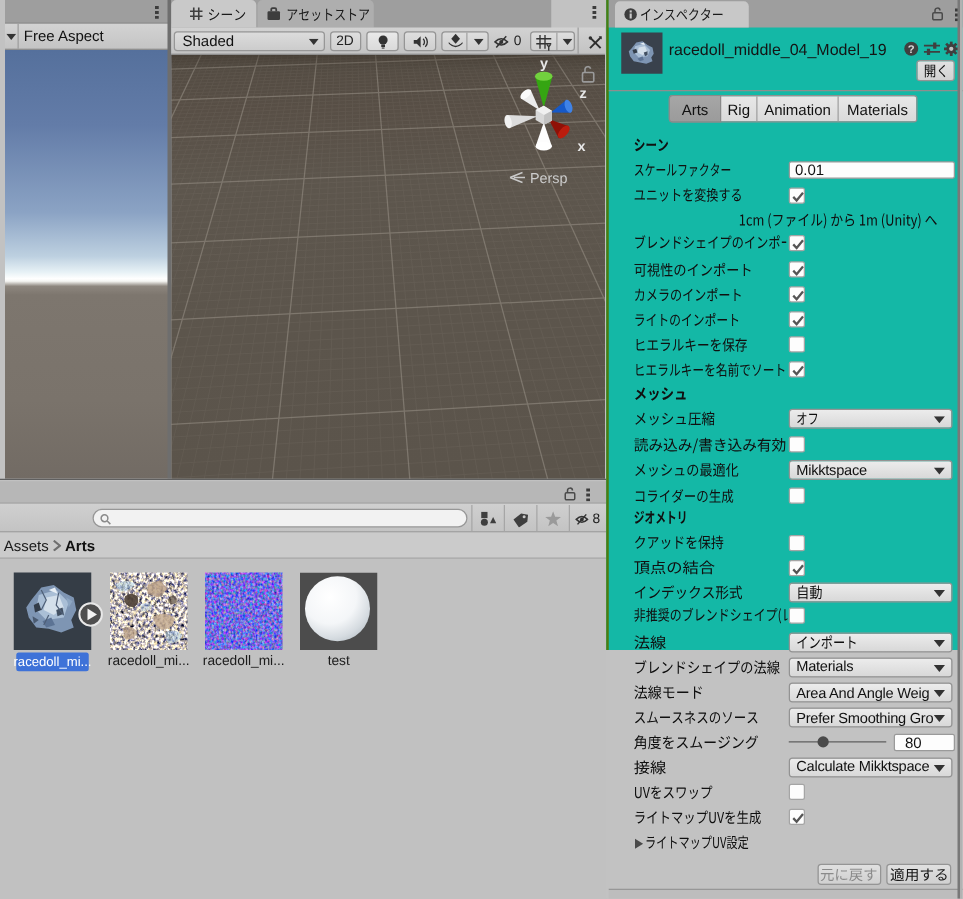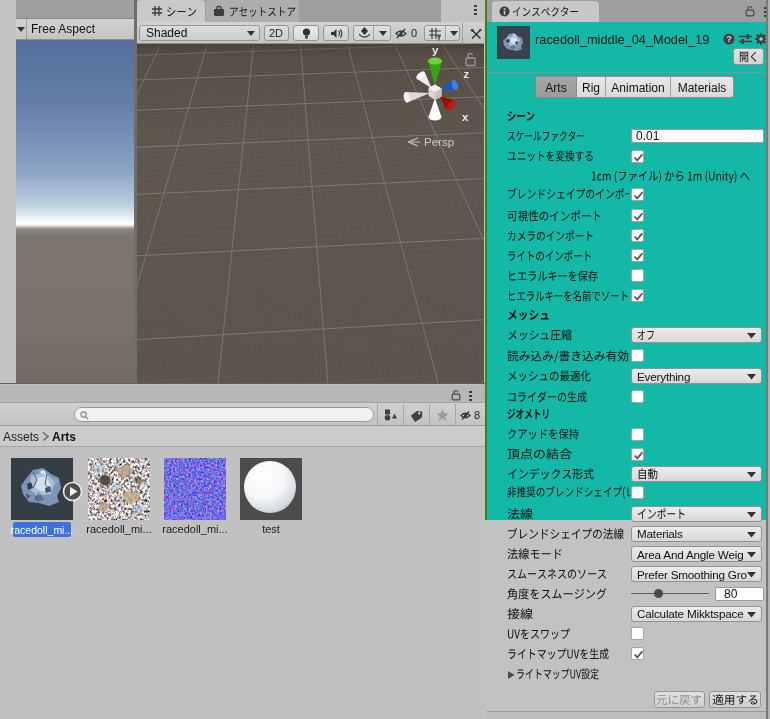--- a/index.html
+++ b/index.html
@@ -2,21 +2,21 @@
 <html><head><meta charset="utf-8"><style>
 *{margin:0;padding:0;box-sizing:border-box}
 html,body{width:770px;height:719px;overflow:hidden}
 body{position:relative;font-family:'Liberation Sans',sans-serif;background:#c2c2c2}
 .abs{position:absolute}
 .cb{position:absolute;width:13px;height:13px;background:#fdfdfd;border:1px solid #a5a5a5;border-radius:2px}
 .dd{position:absolute;background:linear-gradient(#ececec,#d8d8d8);border:1px solid #939393;border-radius:3px}
 .dda{position:absolute;right:5px;top:50%;margin-top:-2.5px}
 .tbtn{position:absolute;background:linear-gradient(#dedede,#cfcfcf);border:1px solid #959595;border-radius:3px}
 </style></head><body>
-<div class="abs" style="left:16px;top:0;width:134px;height:433px;background:#a8a8a8">
+<div class="abs" style="left:4px;top:0;width:134px;height:433px;background:#a8a8a8">
     <svg width="0" height="0" style="position:absolute">
       <defs>
         <path id="g0" d="M301 768L256 701C315 667 423 595 471 559L518 627C475 659 360 735 301 768ZM151 53L197 -28C290 -9 428 38 529 96C688 190 827 319 913 454L865 536C784 395 652 265 486 170C385 112 261 72 151 53ZM150 543L106 475C166 444 275 374 324 338L370 408C326 440 209 511 150 543Z"></path>
         <path id="g1" d="M102 433L102 335C133 338 186 340 241 340C316 340 715 340 790 340C835 340 877 336 897 335L897 433C875 431 839 428 789 428C715 428 315 428 241 428C185 428 132 431 102 433Z"></path>
         <path id="g2" d="M227 733L170 672C244 622 369 515 419 463L482 526C426 582 298 686 227 733ZM141 63L194 -19C360 12 487 73 587 136C738 231 855 367 923 492L875 577C817 454 695 306 541 209C446 150 316 89 141 63Z"></path>
         <path id="g3" d="M931 676L882 723C867 720 831 717 812 717C752 717 286 717 238 717C201 717 159 721 124 726L124 635C163 639 201 641 238 641C285 641 738 641 808 641C775 579 681 470 589 417L655 364C769 443 864 572 904 640C911 651 924 666 931 676ZM532 544L442 544C445 518 446 496 446 472C446 305 424 162 269 68C241 48 207 32 179 23L253 -37C508 90 532 273 532 544Z"></path>
         <path id="g4" d="M886 575L827 621C815 614 796 608 774 603C732 594 557 558 387 525L387 681C387 710 389 744 394 773L299 773C304 744 306 711 306 681L306 510C200 490 105 473 60 467L75 384L306 432L306 129C306 30 340 -18 526 -18C651 -18 751 -10 840 2L844 88C744 69 648 59 532 59C412 59 387 81 387 150L387 448L765 524C735 464 662 354 587 286L657 244C737 327 816 452 862 535C868 548 879 565 886 575Z"></path>
         <path id="g5" d="M483 576L410 551C430 506 477 379 488 334L562 360C549 404 500 536 483 576ZM845 520L759 547C744 419 692 292 621 205C539 102 412 26 296 -8L362 -75C474 -32 596 45 688 163C760 253 803 360 830 470C834 483 838 499 845 520ZM251 526L177 497C196 462 251 324 266 272L342 300C323 352 271 483 251 526Z"></path>
         <path id="g6" d="M337 88C337 51 335 2 330 -30L427 -30C423 3 421 57 421 88L420 418C531 383 704 316 813 257L847 342C742 395 552 467 420 507L420 670C420 700 424 743 427 774L329 774C335 743 337 698 337 670C337 586 337 144 337 88Z"></path>
         <path id="g7" d="M800 669L749 708C733 703 707 700 674 700C637 700 328 700 288 700C258 700 201 704 187 706L187 615C198 616 253 620 288 620C323 620 642 620 678 620C653 537 580 419 512 342C409 227 261 108 100 45L164 -22C312 45 447 155 554 270C656 179 762 62 829 -27L899 33C834 112 712 242 607 332C678 422 741 539 775 625C781 639 794 661 800 669Z"></path>
@@ -886,21 +886,21 @@
           <use href="#g74" x="6000"></use>
           <use href="#g75" x="7000"></use>
         </g>
       </g>
     </svg>
     <div class="dd" style="left:144px;top:368px;width:131px;height:16px">
       <svg class="dda" width="9" height="6">
         <path d="M0 0 L9 0 L4.5 5.5 Z" fill="#333"></path>
       </svg>
     </div>
-    <div style="position:absolute;left:150px;top:370.6px;font:normal 11.7px 'Liberation Sans',sans-serif;color:#111;letter-spacing:-0.2px;white-space:nowrap;line-height:12px">Everything</div>
+    <div style="position:absolute;left:150px;top:370.6px;font:normal 11.7px 'Liberation Sans',sans-serif;color:#111;letter-spacing:-0.2px;white-space:nowrap;line-height:12px">Mikktspace</div>
     <svg style="position:absolute;left:20px;top:387px" width="81" height="20" viewBox="0 0 81 20">
       <g transform="translate(0,14.4)">
         <g fill="#101010" transform="scale(0.01000,-0.01200)">
           <use href="#g76" x="0"></use>
           <use href="#g51" x="1000"></use>
           <use href="#g8" x="2000"></use>
           <use href="#g77" x="3000"></use>
           <use href="#g1" x="4000"></use>
           <use href="#g44" x="5000"></use>
           <use href="#g78" x="6000"></use>

